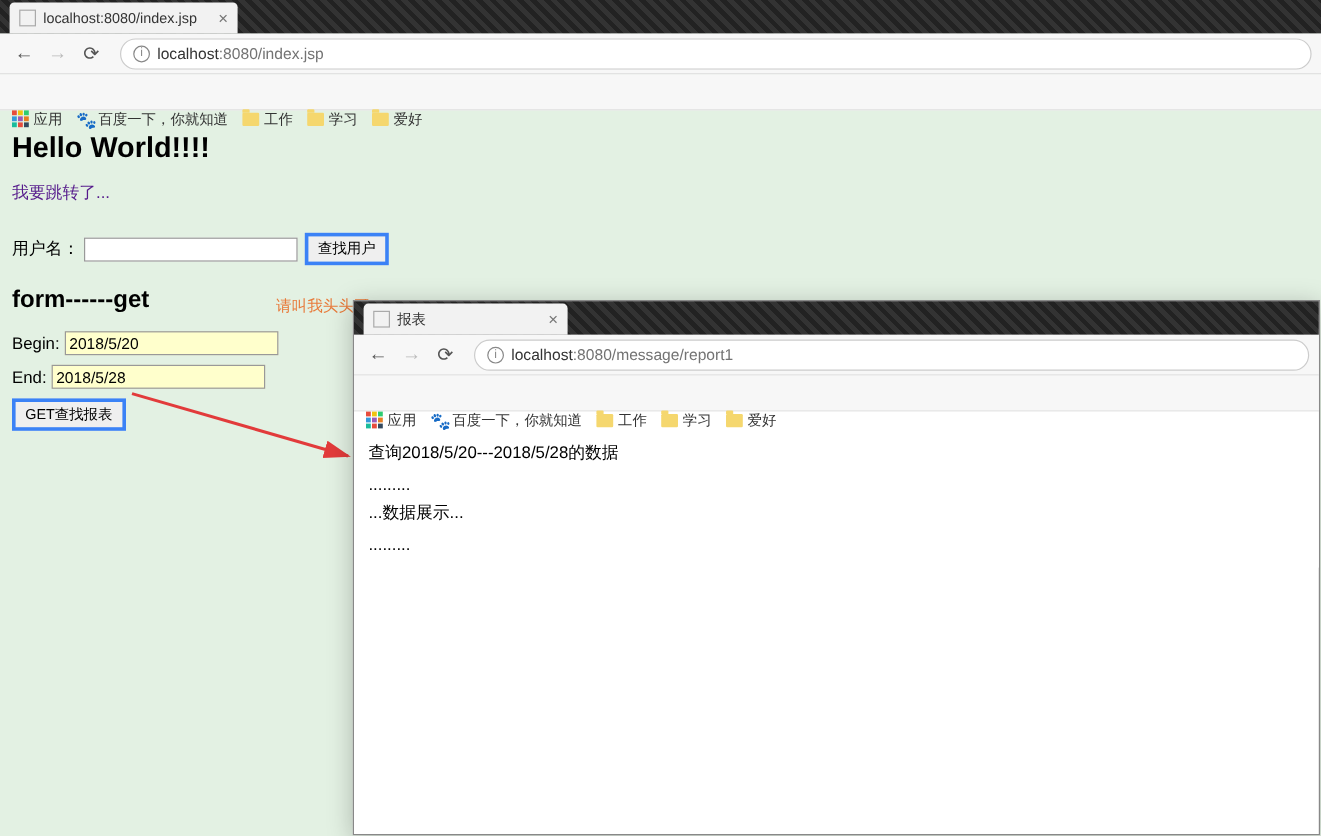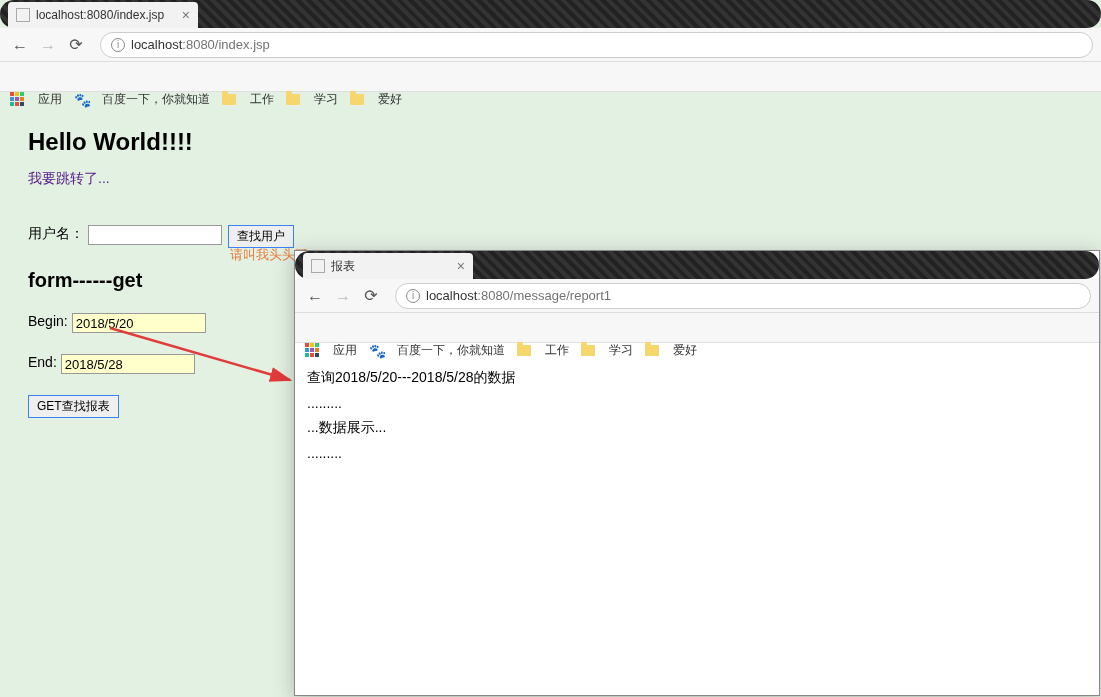--- a/index.html
+++ b/index.html
@@ -9,21 +9,20 @@
       width: 1101px;
       height: 697px;
       overflow: hidden;
       position: relative;
     }
     .tab-bar {
       background: repeating-linear-gradient(45deg, #333, #333 4px, #222 4px, #222 8px);
       height: 28px;
       display: flex;
       align-items: flex-end;
-      border-radius: 14px;
     }
     .tab {
       background: #f2f2f2;
       height: 26px;
       display: flex;
       align-items: center;
       padding: 0 8px;
       border-radius: 4px 4px 0 0;
       margin-left: 8px;
       font-size: 12px;
@@ -102,60 +101,60 @@
     }
     .apps-icon span:nth-child(1){background:#e74c3c;}
     .apps-icon span:nth-child(2){background:#f1c40f;}
     .apps-icon span:nth-child(3){background:#2ecc71;}
     .apps-icon span:nth-child(4){background:#3498db;}
     .apps-icon span:nth-child(5){background:#9b59b6;}
     .apps-icon span:nth-child(6){background:#e67e22;}
     .apps-icon span:nth-child(7){background:#1abc9c;}
     .apps-icon span:nth-child(8){background:#e74c3c;}
     .apps-icon span:nth-child(9){background:#34495e;}
-    .bm-item { display: flex; align-items: center; gap: 14px; color: #333; cursor: pointer; margin-top: 45px; }
+    .bm-item { display: flex; align-items: center; gap: 4px; color: #333; cursor: pointer; margin-top: 45px; }
     .folder-icon {
       width: 14px; height: 11px;
       background: #f5d76e;
       border-radius: 1px;
       position: relative;
     }
     .folder-icon::before {
       content: '';
       position: absolute; top: -3px; left: 0;
       width: 6px; height: 3px;
       background: #f5d76e;
       border-radius: 1px 1px 0 0;
     }
     .paw-icon {
       width: 14px; height: 14px;
       color: #3b7dd8;
       font-size: 14px;
     }
     .page-content {
-      padding: 28px;
+      padding: 10px;
       font-size: 14px;
     }
     h1 { font-size: 24px; font-weight: bold; margin: 8px 0 14px; }
     h2 { font-size: 20px; font-weight: bold; margin: 18px 0 14px; }
     .link { color: #551a8b; cursor: pointer; display: inline-block; margin-bottom: 16px; text-align: right;}
-    .form-row { display: flex; align-items: flex-start; margin: 21px 0; }
+    .form-row { display: flex; align-items: center; margin: 8px 0; }
     .form-row label { margin-right: 4px; }
     .text-input {
       border: 1px solid #999;
       background: #fff;
       height: 20px;
       padding: 0 3px;
       font-size: 13px;
-      width: 134px;
+      width: 178px;
     }
     .text-input.highlight { background: #ffffcc; }
     .btn {
       background: #efefef;
-      border: 1px solid #3b82f6;
+      border: 3px solid #3b82f6;
       padding: 2px 8px;
       font-size: 12px;
       margin-left: 6px;
       cursor: pointer;
     }
     .form-get { margin-top: 10px; }
     .form-get .form-row label { font-size: 14px; }
 
     .watermark {
       position: absolute;

